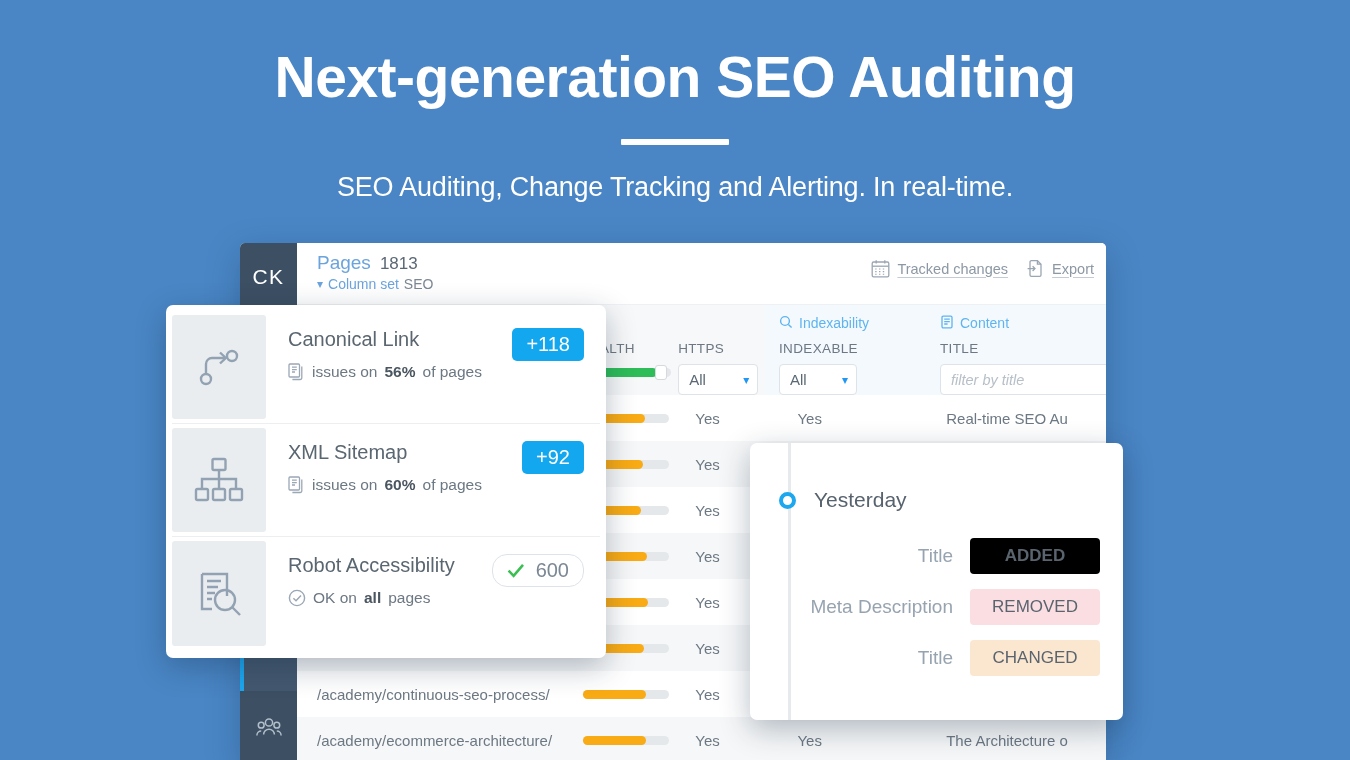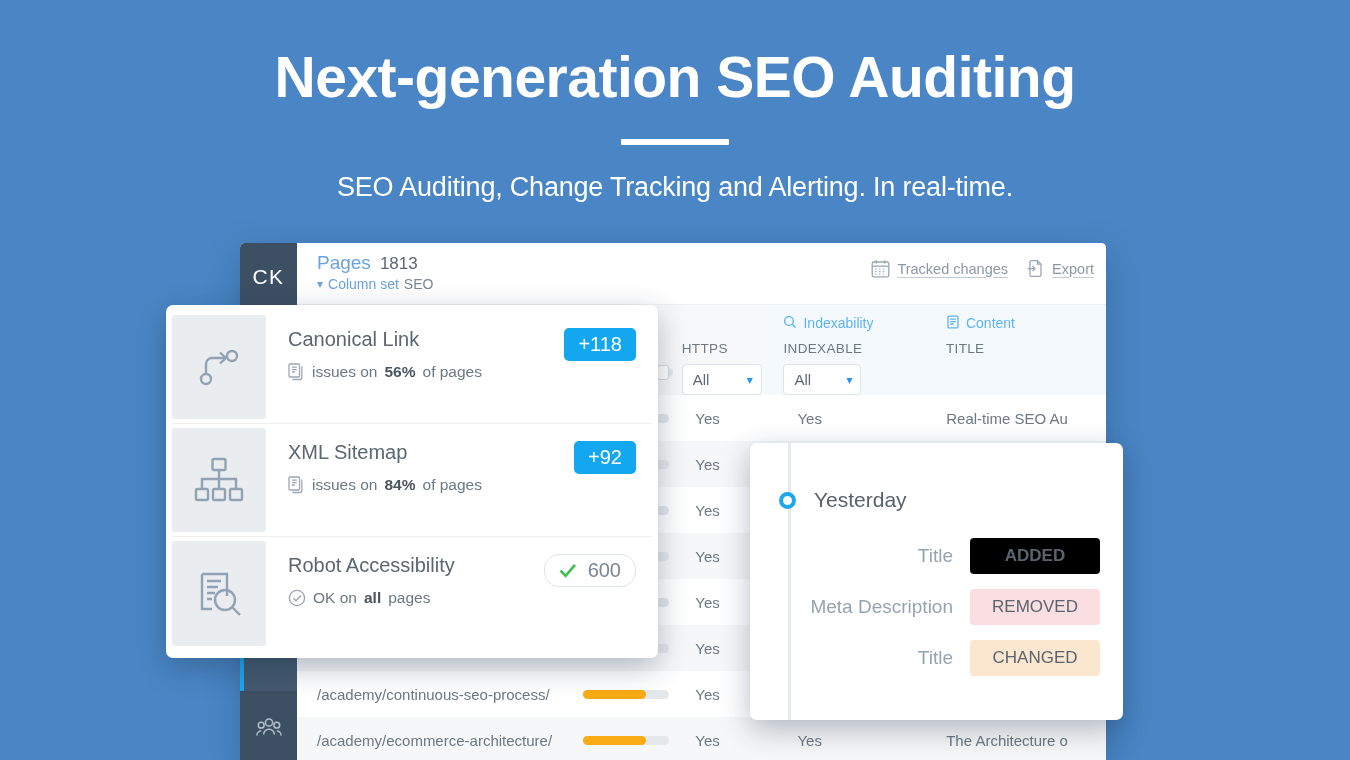--- a/index.html
+++ b/index.html
@@ -131,21 +131,21 @@
   .cell.url { width:290px; padding-left:20px; }
   .cell.health { width:102px; padding-left:6px; }
   .cell.https { width:97px; padding-left:20px; }
   .cell.indexable { width:168px; padding-left:28px; }
   .cell.content { width:180px; padding-left:14px; white-space:nowrap; overflow:hidden; }
   .hbar { width:86px; height:9px; background:#e5e8eb; border-radius:5px; position:relative; }
   .hbar > i { position:absolute; left:0; top:0; height:9px; background:#f9ab15; border-radius:5px; display:block; }
 
   
   .cards-panel {
-    position: absolute; left: 166px; top: 305px; width: 492px; height: 353px;
+    position: absolute; left: 166px; top: 305px; width: 440px; height: 353px;
     background: #ffffff; border-radius: 7px;
     box-shadow: 0 9px 30px rgba(13,36,64,0.30);
     padding: 6px; overflow: hidden;
   }
   .seo-card {
     display: flex; align-items: stretch; height: 113px;
     background: #ffffff; border-bottom: 1px solid #eceff1;
   }
   .seo-card:last-child { border-bottom: none; }
   .card-icon {
@@ -303,20 +303,23 @@
 
         <div class="col content">
           <div class="col-grp">
             <svg width="14" height="14" viewBox="0 0 14 14" fill="none" stroke="#5fb4ef" stroke-width="1.3">
               <rect x="2" y="1.2" width="10" height="11.6" rx="1.2"></rect>
               <path d="M4.2 4.2h5.6M4.2 6.6h5.6M4.2 9h3.4"></path>
             </svg>
             <span>Content</span>
           </div>
           <div class="col-name">TITLE</div>
+          <div class="filter-input">
+            <span>filter by title</span>
+          </div>
         </div>
       </div>
 
       <div class="rows" id="table-rows">
           <div class="row">
             <div class="cell url"></div>
             <div class="cell health">
               <div class="hbar">
                 <i style="width: 72%;"></i>
               </div>
@@ -453,21 +456,21 @@
           <span class="card-title">XML Sitemap</span>
           <span class="badge-blue">+92</span>
         </div>
         <div class="card-sub">
           <svg width="17" height="18" viewBox="0 0 17 18" fill="none" stroke="#9aa7b4" stroke-width="1.3">
             <rect x="1" y="1" width="10.5" height="13" rx="1"></rect>
             <path d="M4 4.2h4.8M4 6.6h4.8M4 9h3"></path>
             <path d="M13.8 3.6v11.5a1.4 1.4 0 0 1-1.4 1.4H4.4"></path>
           </svg>
           <span>issues on </span>
-            <b>84%</b>
+            <b>60%</b>
             <span> of pages</span>
         </div>
       </div>
     </div>
 
     <div class="seo-card">
       <div class="card-icon">
         <svg width="50" height="50" viewBox="0 0 50 50" fill="none" stroke="#93a2b2" stroke-width="2.4">
           <path d="M8 5h25v22"></path>
           <path d="M8 5v35h10"></path>

